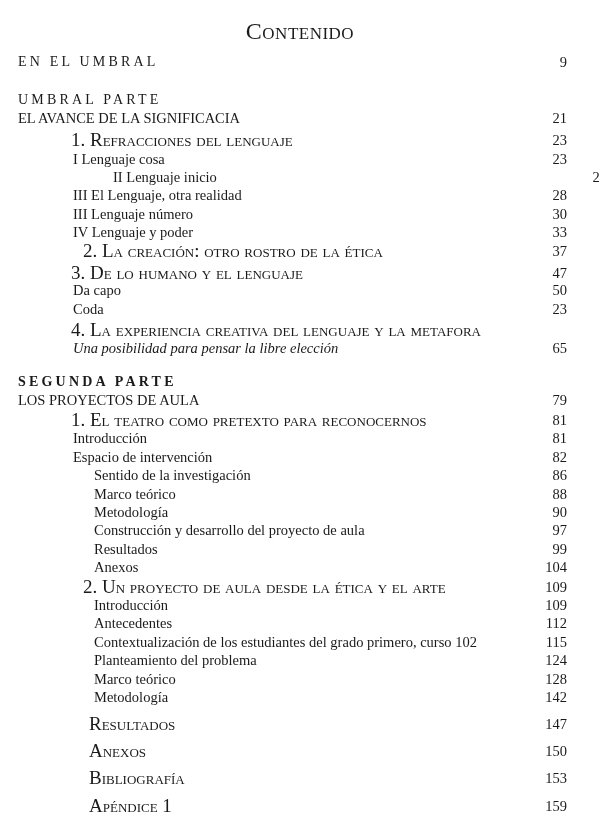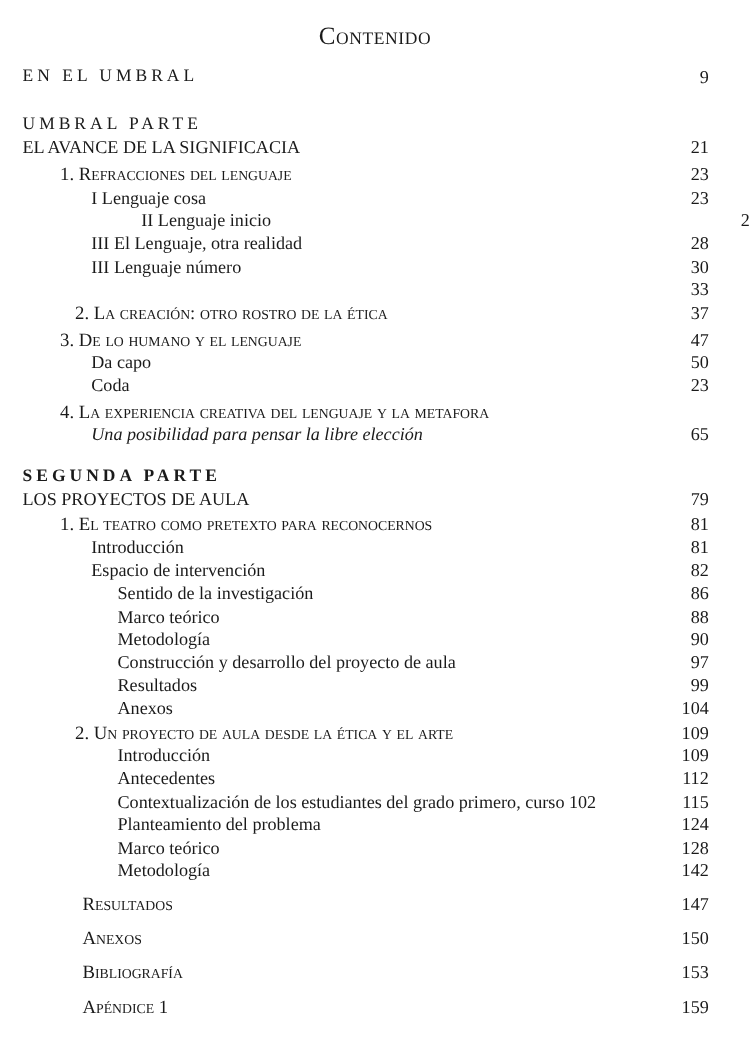--- a/index.html
+++ b/index.html
@@ -3,30 +3,30 @@
   <meta charset="utf-8">
   <style>
     html, body { margin: 0; padding: 0; }
     body {
       width: 600px; height: 838px; background: #ffffff; color: #1a1a1a;
       font-family: "Liberation Serif", "DejaVu Serif", serif;
       position: relative; overflow: hidden;
     }
     .title {
       position: absolute; top: 18px; left: 0; width: 600px; text-align: center;
-      font-size: 20px; font-variant: small-caps; letter-spacing: 0.5px;
+      font-size: 24px; font-variant: small-caps; letter-spacing: 0.5px;
     }
     .row {
       position: absolute; left: 0; width: 600px; height: 20px;
       font-size: 14.5px; line-height: 20px;
     }
     .row .lbl { position: absolute; white-space: nowrap; }
     .row .pg { position: absolute; right: 33px; text-align: right; }
     .spaced { letter-spacing: 3.2px; font-size: 14px; }
-    .sc { font-variant: small-caps; font-size: 15px; }
+    .sc { font-variant: small-caps; font-size: 19px; margin-left: 23px; }
     .it { font-style: italic; }
   </style>
 </head>
 <body>
 
 <div class="title">Contenido</div>
 
 <div id="toc">
     <div class="row" style="top: 52px;">
       <span class="lbl spaced" style="left: 18px;">EN EL UMBRAL</span>
@@ -54,20 +54,21 @@
     </div>
     <div class="row" style="top: 185px;">
       <span class="lbl " style="left: 73px;">III El Lenguaje, otra realidad</span>
       <span class="pg">28</span>
     </div>
     <div class="row" style="top: 204px;">
       <span class="lbl " style="left: 73px;">III Lenguaje número</span>
       <span class="pg">30</span>
     </div>
     <div class="row" style="top: 222px;">
+      <span class="lbl " style="left: 73px;">IV Lenguaje y poder</span>
       <span class="pg">33</span>
     </div>
     <div class="row" style="top: 241px;">
       <span class="lbl sc" style="left: 60px;">2.  La creación: otro rostro de la ética</span>
       <span class="pg">37</span>
     </div>
     <div class="row" style="top: 263px;">
       <span class="lbl sc" style="left: 48px;">3.  De lo humano y el lenguaje</span>
       <span class="pg">47</span>
     </div>

